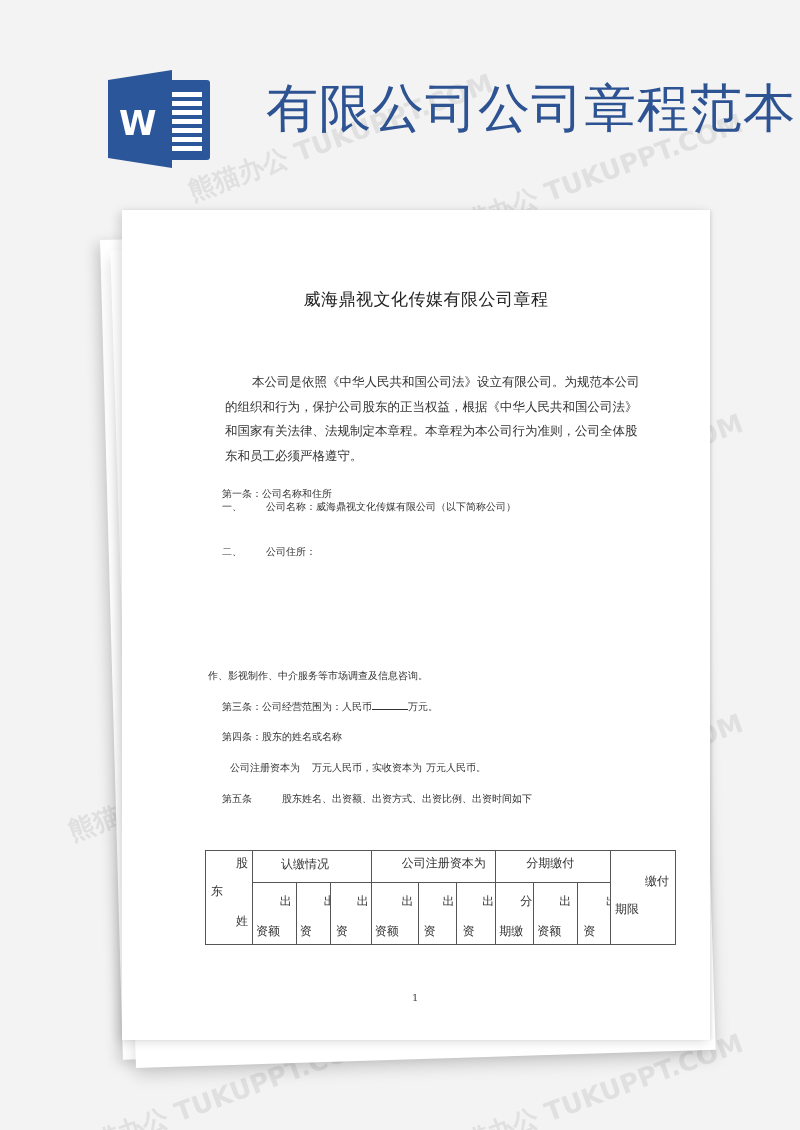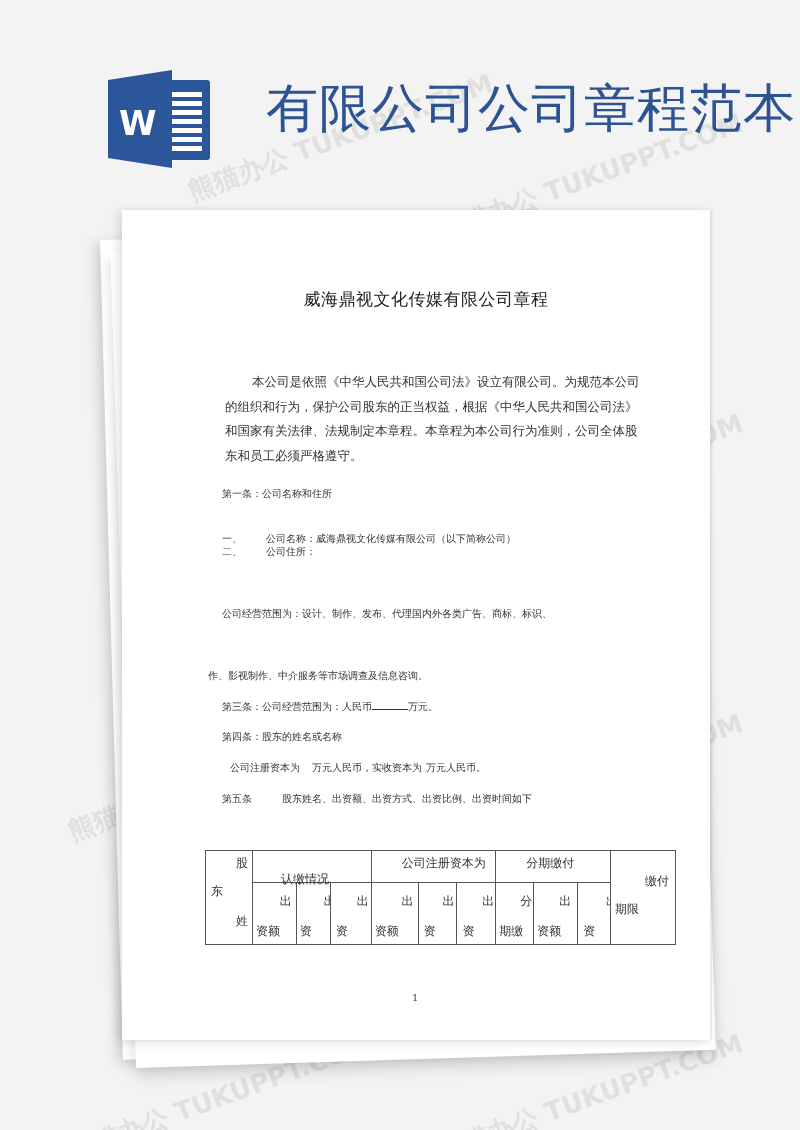--- a/index.html
+++ b/index.html
@@ -85,30 +85,29 @@
 <div class="sheet-back1"></div>
 <div class="sheet-back2"></div>
 
 <div class="page">
   <div class="doc-title">威海鼎视文化传媒有限公司章程</div>
 
   <div class="intro">本公司是依照《中华人民共和国公司法》设立有限公司。为规范本公司的组织和行为，保护公司股东的正当权益，根据《中华人民共和国公司法》和国家有关法律、法规制定本章程。本章程为本公司行为准则，公司全体股东和员工必须严格遵守。</div>
 
   <div class="p" style="top:275px;">第一条：公司名称和住所</div>
 
-  <div class="p" style="top:320px;">
+  <div class="p" style="top:288px;">
     <span>一、</span><span class="gap"></span><span>公司名称：威海鼎视文化传媒有限公司（以下简称公司）</span>
   </div>
 
   <div class="p" style="top:333px;">
     <span>二、</span><span class="gap"></span><span>公司住所：</span>
   </div>
 
 
-  <div class="p" style="top:395px;">公司经营范围为：设计、制作、发布、代理国内外各类广告、商标、标识、</div>
   <div class="p" style="left:86px;top:457px;">作、影视制作、中介服务等市场调查及信息咨询。</div>
 
   <div class="p" style="top:487px;">
     <span>第三条：公司经营范围为：人民币</span><span class="underline"></span><span>万元。</span>
   </div>
 
   <div class="p" style="top:518px;">第四条：股东的姓名或名称</div>
 
   <div class="p" style="left:108px;top:549px;">
     <span>公司注册资本为</span><span class="gap-sm"></span><span>万元人民币，实收资本为</span><span style="display:inline-block;width:4px;"></span><span>万元人民币。</span>
@@ -136,21 +135,21 @@
         <tr style="height:31px;">
       <td rowspan="2" style="height:92px;">
         <div class="cell-inner" style="height:92px;">
           <span class="t" style="right:4px;top:4px;">股</span>
           <span class="t" style="left:5px;top:32px;">东</span>
           <span class="t" style="right:4px;top:62px;">姓</span>
         </div>
       </td>
       <td colspan="3">
         <div class="cell-inner" style="height:31px;">
-              <span class="t" style="left:28px;top:20px;">认缴情况</span>
+              <span class="t" style="left:28px;top:5px;">认缴情况</span>
             </div>
       </td>
       <td colspan="3">
         <div class="cell-inner" style="height:31px;">
               <span class="t" style="left:30px;top:4px;">公司注册资本为</span>
             </div>
       </td>
       <td colspan="3">
         <div class="cell-inner" style="height:31px;text-align:right;">
               <span class="t" style="left:30px;top:4px;">分期缴付</span>

